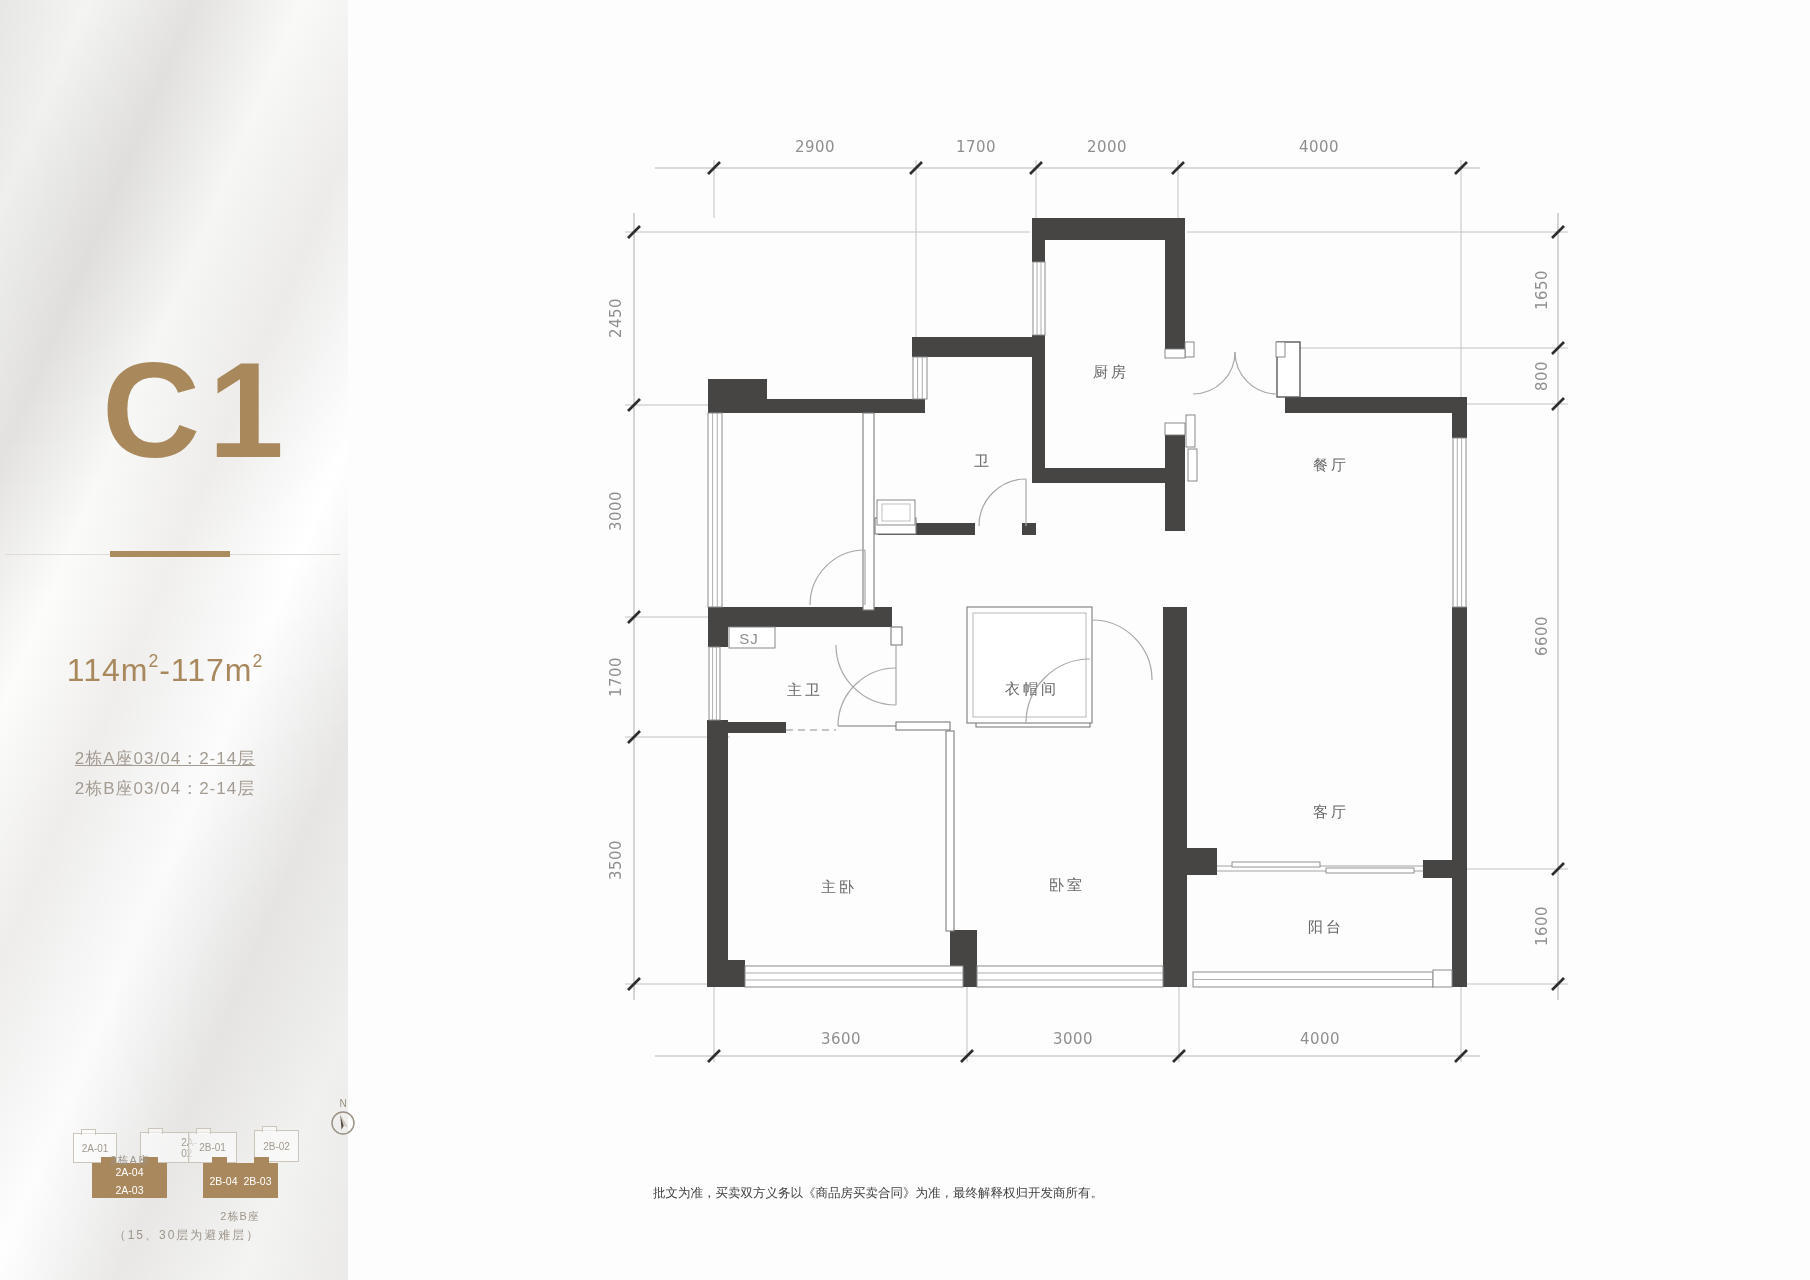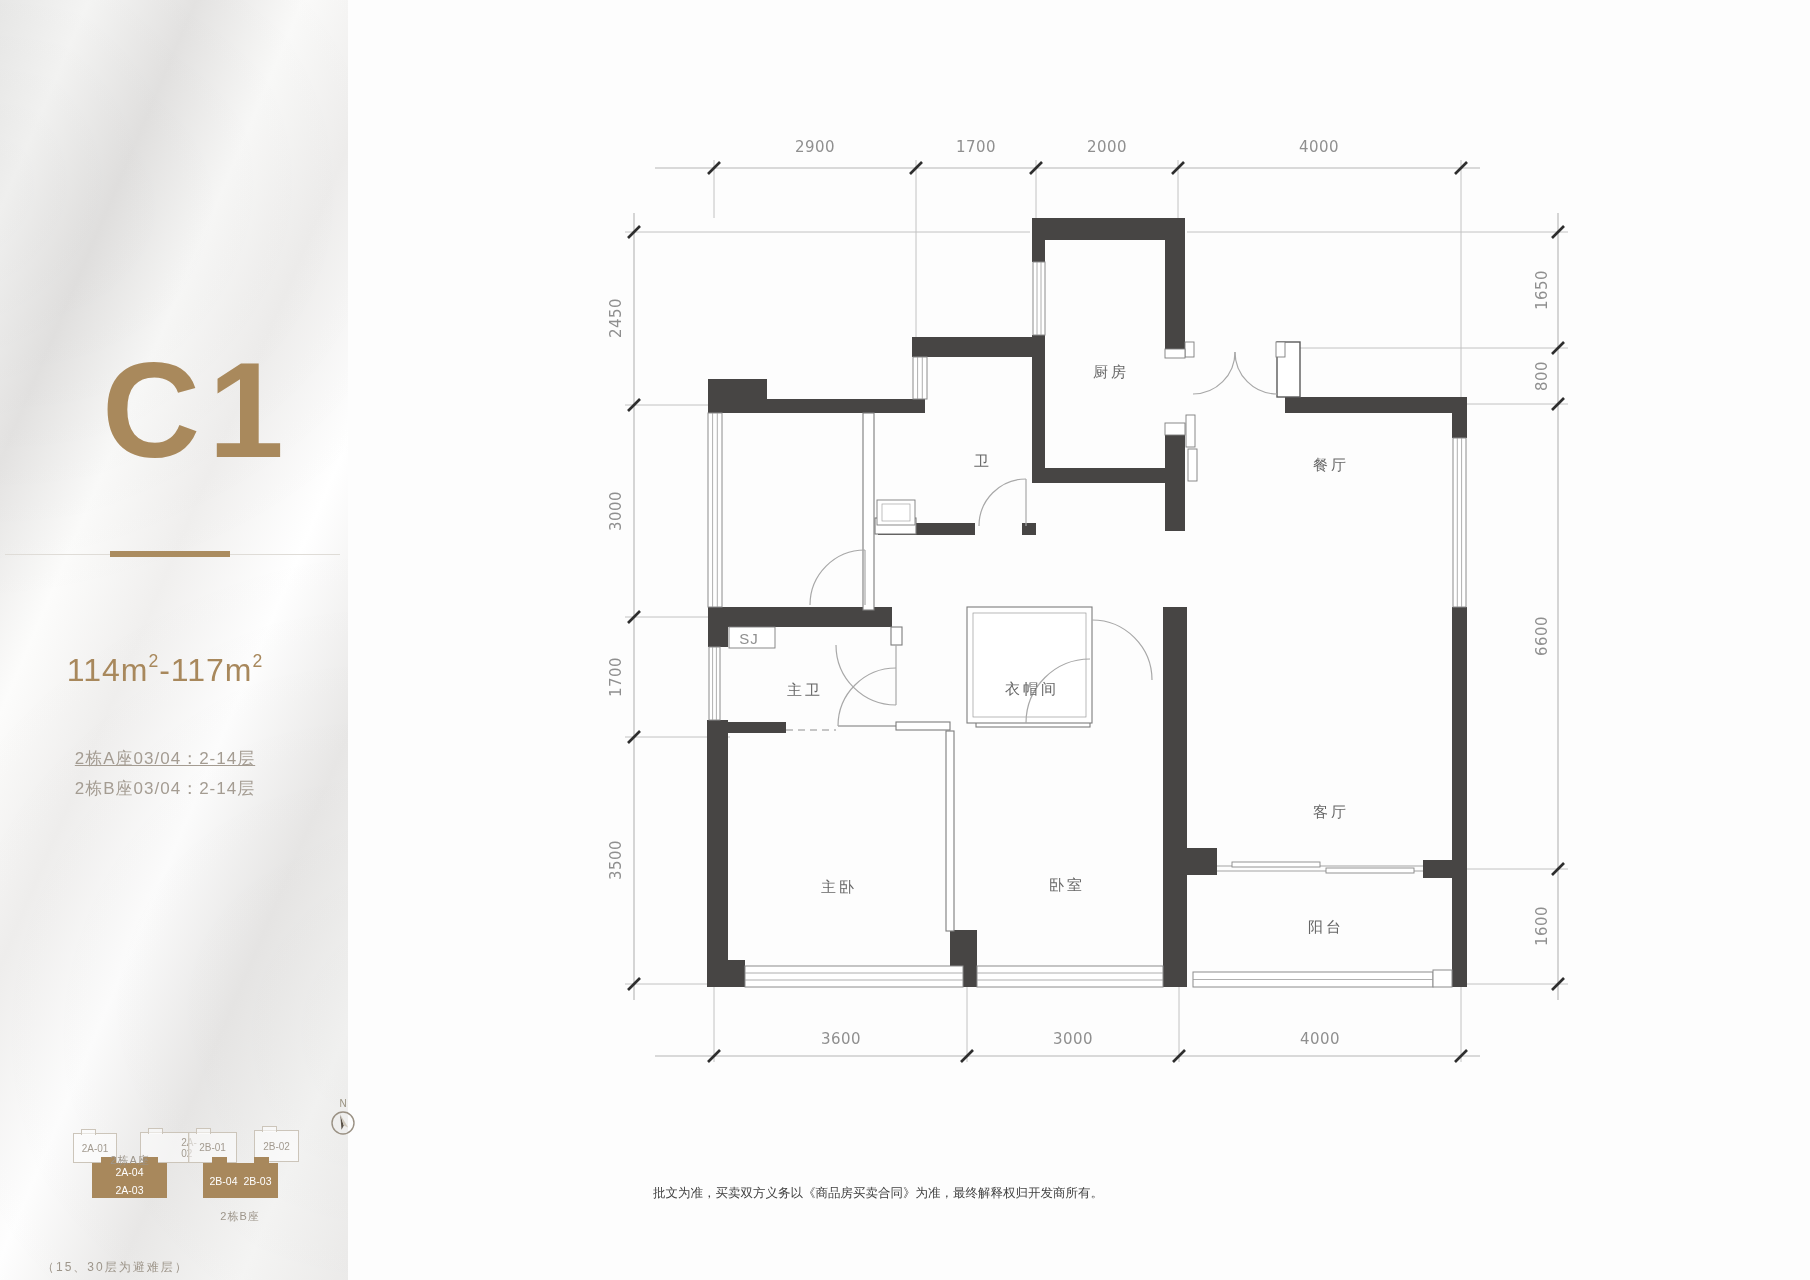--- a/index.html
+++ b/index.html
@@ -31,22 +31,22 @@
   .kblock{position:absolute;box-sizing:border-box;border:1px solid #ccc5ba;
     background:rgba(255,255,255,.55);display:flex;align-items:center;justify-content:center;
     font-size:10px;color:#a39b90;letter-spacing:0;}
   .kblock::before{content:"";position:absolute;top:-5px;left:7px;width:13px;height:5px;
     border:1px solid #ccc5ba;border-bottom:none;background:rgba(255,255,255,.55);}
   .kfill{position:absolute;background:#a8885c;display:flex;align-items:center;justify-content:center;
     gap:6px;font-size:10.5px;color:#fff;letter-spacing:0;}
   .kfill::before,.kfill::after{content:"";position:absolute;top:-6px;width:15px;height:6px;background:#a8885c;}
   .kfill::before{left:9px;} .kfill::after{right:9px;}
   .kcaption{position:absolute;width:90px;text-align:center;font-size:11px;color:#9d958a;letter-spacing:1px;}
-  .knote{position:absolute;left:42px;top:1227px;width:290px;
-    font-size:12px;color:#9d958a;letter-spacing:2px;margin-top:32px;}
+  .knote{position:absolute;left:42px;top:1227px;width:290px;text-align:center;
+    font-size:12px;color:#9d958a;letter-spacing:2px;}
   .compass{position:absolute;left:325px;top:1098px;width:36px;height:50px;text-align:center;}
   .compass .n{font-size:10px;color:#98917f;display:block;margin-bottom:1px;}
 
   
   .plan-svg{position:absolute;left:0;top:0;}
   .room-label{position:absolute;transform:translate(-50%,-50%);
     font-size:15px;color:#666;letter-spacing:3px;white-space:nowrap;}
   .sj-label{position:absolute;transform:translate(-50%,-50%);
     font-size:15px;color:#8f8f8f;letter-spacing:1px;}
   .dim{position:absolute;transform:translate(-50%,-50%);

